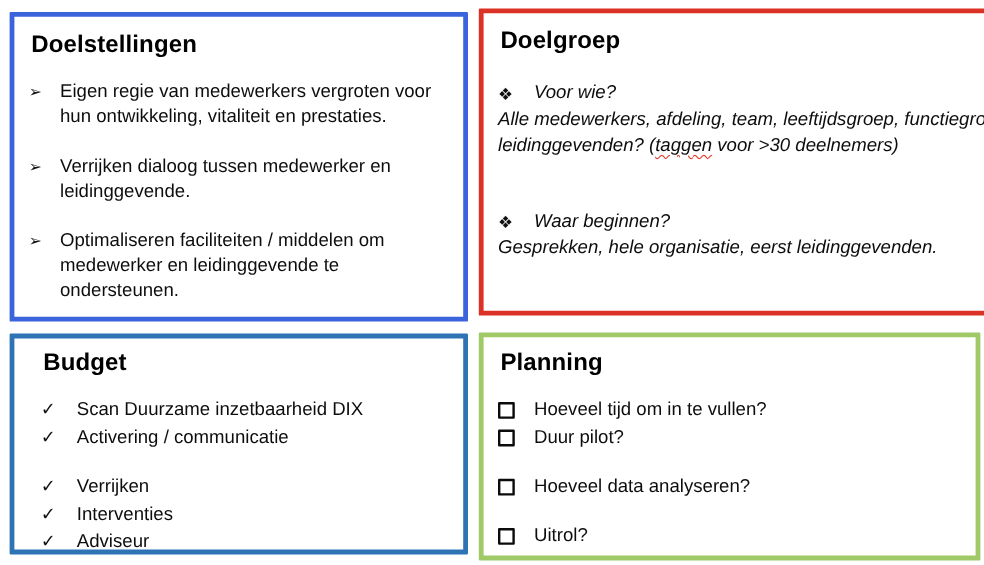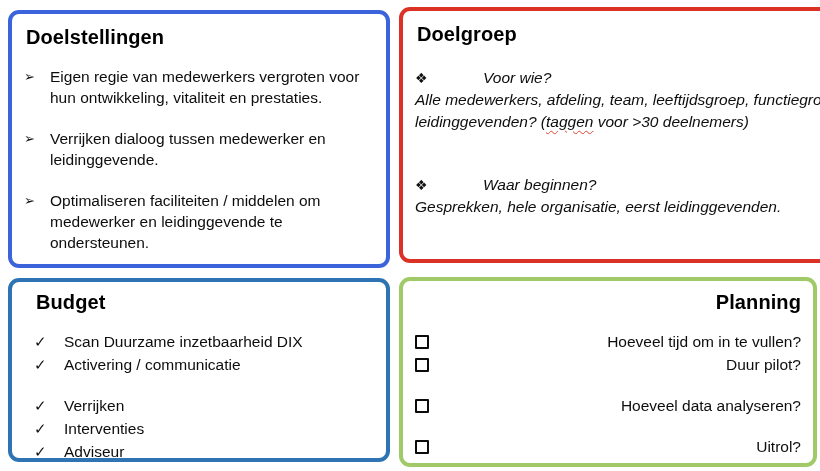--- a/index.html
+++ b/index.html
@@ -10,21 +10,21 @@
     background: #ffffff;
     font-family: "Liberation Sans", sans-serif;
     color: #0d0d0d;
     overflow: hidden;
   }
   .quad {
     position: absolute;
     box-sizing: border-box;
     background: #ffffff;
     border: 4px solid #0f766e;
-    border-radius: 11px;
+    border-radius: 1px;
     padding: 8px 12px;
   }
   #box-doelstellingen { left: 8px;   top: 10px;  width: 382px; height: 258px; }
   #box-doelgroep      { left: 399px; top: 7px;   width: 480px; height: 256px; }
   #box-budget         { left: 8px;   top: 278px; width: 382px; height: 184px; padding-top: 5px; }
   #box-planning       { left: 399px; top: 277px; width: 418px; height: 190px; padding-top: 6px; }
 
   .box-title {
     margin: 2px 0 0 2px;
     font-size: 20px;
@@ -62,21 +62,21 @@
     line-height: 22px;
     margin-top: 20px;
   }
   .dg-section.second .dg-heading { margin-top: 42px; }
   .glyph.diamond {
     width: 30px;
     font-size: 14px;
     line-height: 22px;
     color: #111;
   }
-  .dg-heading-text { font-style: italic; font-weight: 500; margin-left: 38px; }
+  .dg-heading-text { font-style: italic; font-weight: 500; }
   .dg-body {
     margin: 0;
     font-size: 15.5px;
     line-height: 21.5px;
     font-style: italic;
   }
   .spellcheck {
     text-decoration-line: underline;
     text-decoration-style: wavy;
     text-decoration-thickness: 1px;
@@ -172,21 +172,21 @@
         <span class="glyph check">✓</span>
         <span class="item-text">Interventies</span>
       </div>
       <div class="bullet-item">
         <span class="glyph check">✓</span>
         <span class="item-text">Adviseur</span>
       </div>
     </div>
   </section>
 
-  <section class="quad" id="box-planning" style="border-color: rgb(159, 202, 103); text-align: right;">
+  <section class="quad" id="box-planning" style="border-color: rgb(159, 202, 103);">
     <h2 class="box-title">Planning</h2>
     <div class="list planning-list">
       <div class="bullet-item">
         <span class="checkbox-cell">
             <span class="checkbox-square"></span>
           </span>
         <span class="item-text">Hoeveel tijd om in te vullen?</span>
       </div>
       <div class="bullet-item">
         <span class="checkbox-cell">

